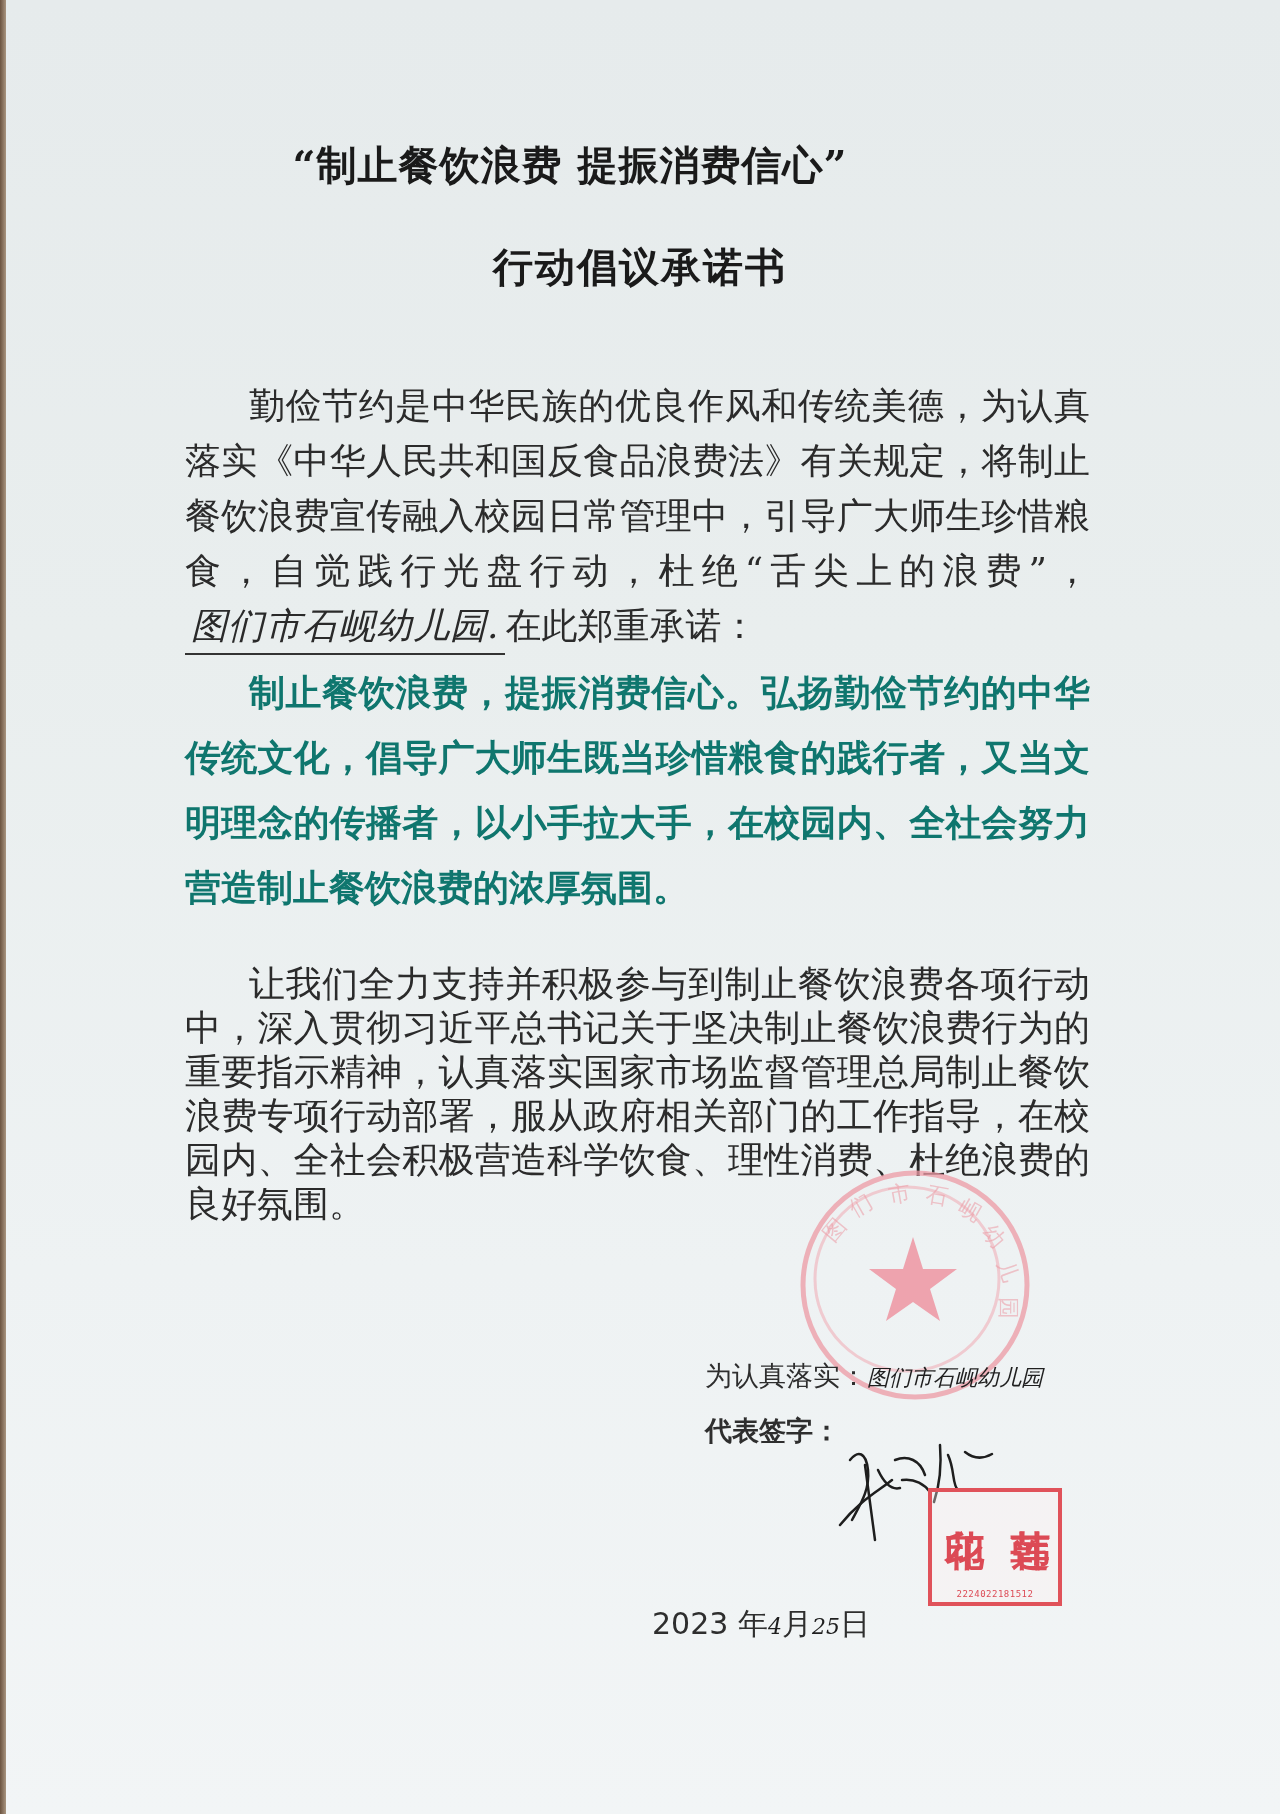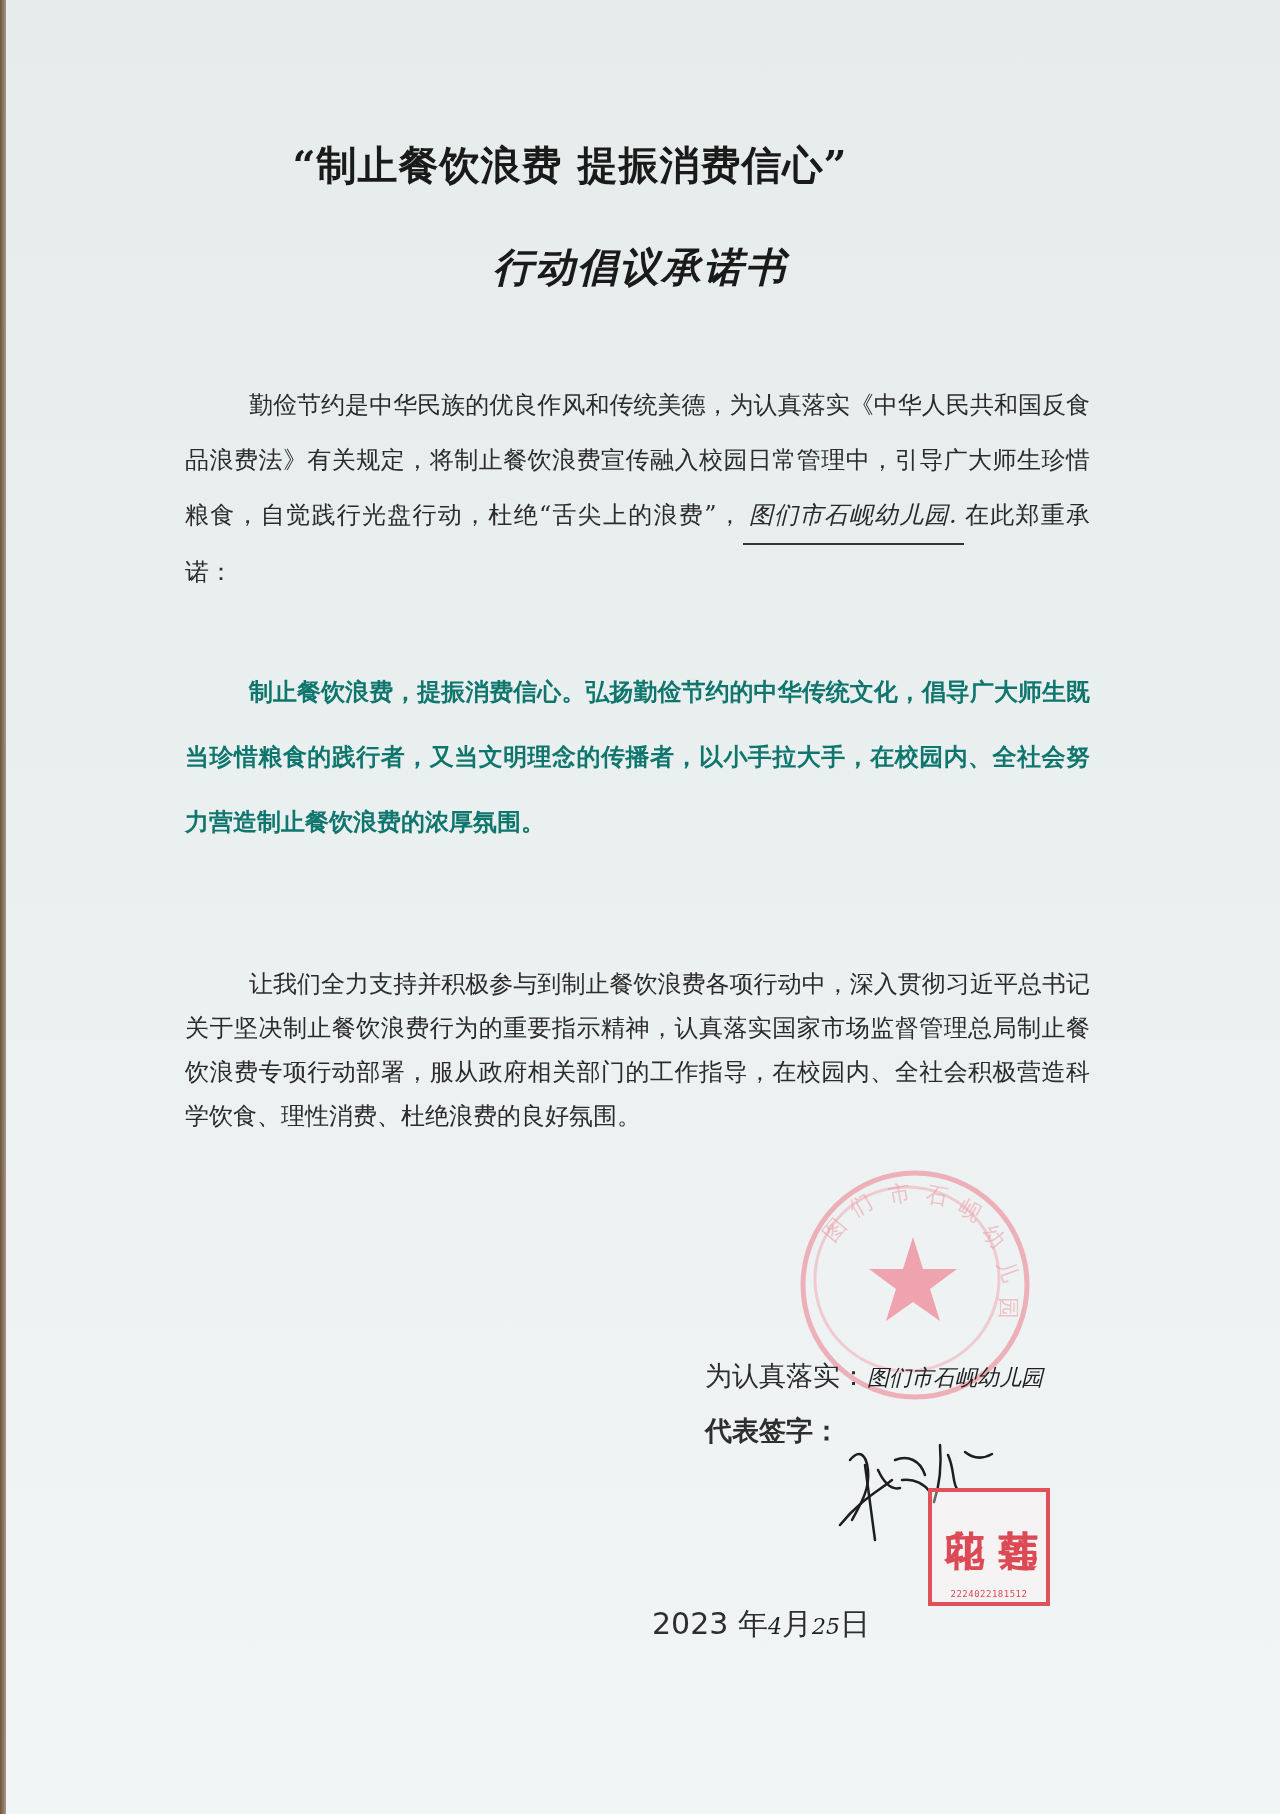--- a/index.html
+++ b/index.html
@@ -49,27 +49,26 @@
     .title2 {
       position: absolute;
       left: 0;
       width: 1280px;
       top: 240px;
       text-align: center;
       font-size: 40px;
       font-weight: bold;
       color: #1a1a1a;
       letter-spacing: 2px;
-      font-style: italic;
     }
     .para {
       position: absolute;
       left: 185px;
       width: 905px;
-      font-size: 24px;
+      font-size: 36px;
       color: #2b2b2b;
       text-align: justify;
       text-indent: 64px;
     }
     .p1 { top: 378px; line-height: 55px; }
     .p2 { top: 660px; line-height: 65px; font-weight: bold; color: #0f766e; }
     .p3 { top: 962px; line-height: 44px; }
     .hand {
       font-family: "DejaVu Serif", "Liberation Serif", serif;
       font-style: italic;
@@ -110,21 +109,21 @@
       position: absolute;
       left: 830px;
       top: 1430px;
       width: 190px;
       height: 130px;
     }
     .seal-square {
       position: absolute;
       left: 928px;
       top: 1488px;
-      width: 122px;
+      width: 134px;
       height: 118px;
       border: 4px solid #e0525a;
       box-sizing: border-box;
       background: rgba(255,240,240,0.35);
       color: #dc4a55;
       font-family: "DejaVu Serif", "Liberation Serif", serif;
     }
     .seal-square .col {
       position: absolute;
       top: 6px;

